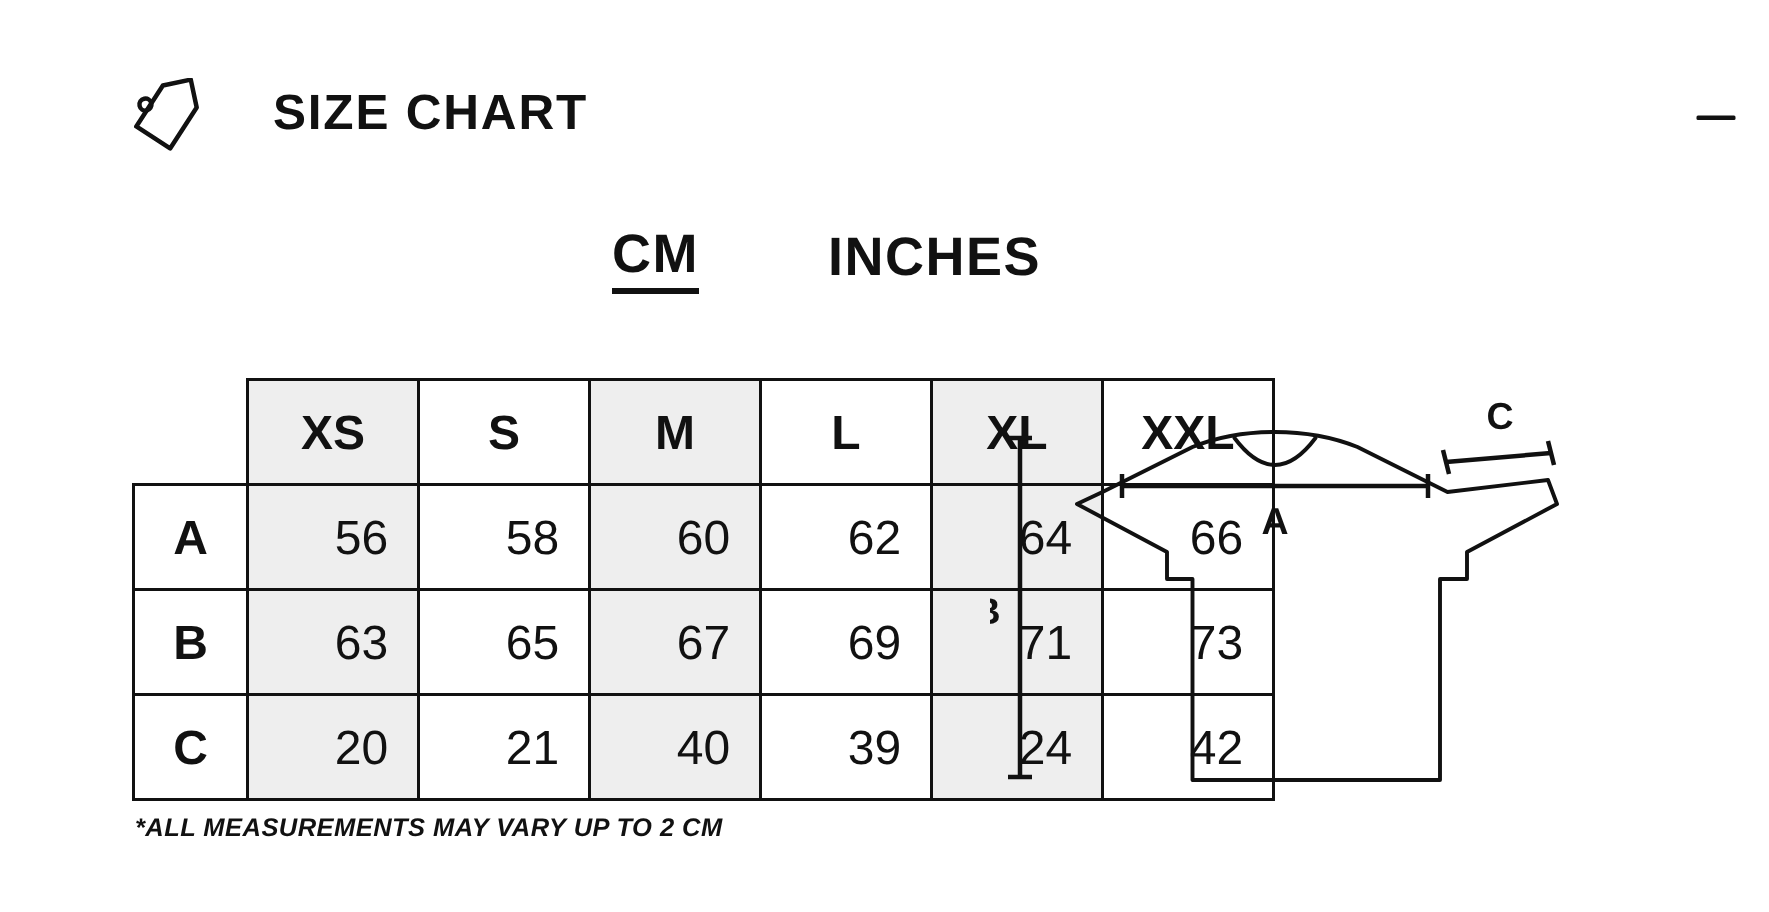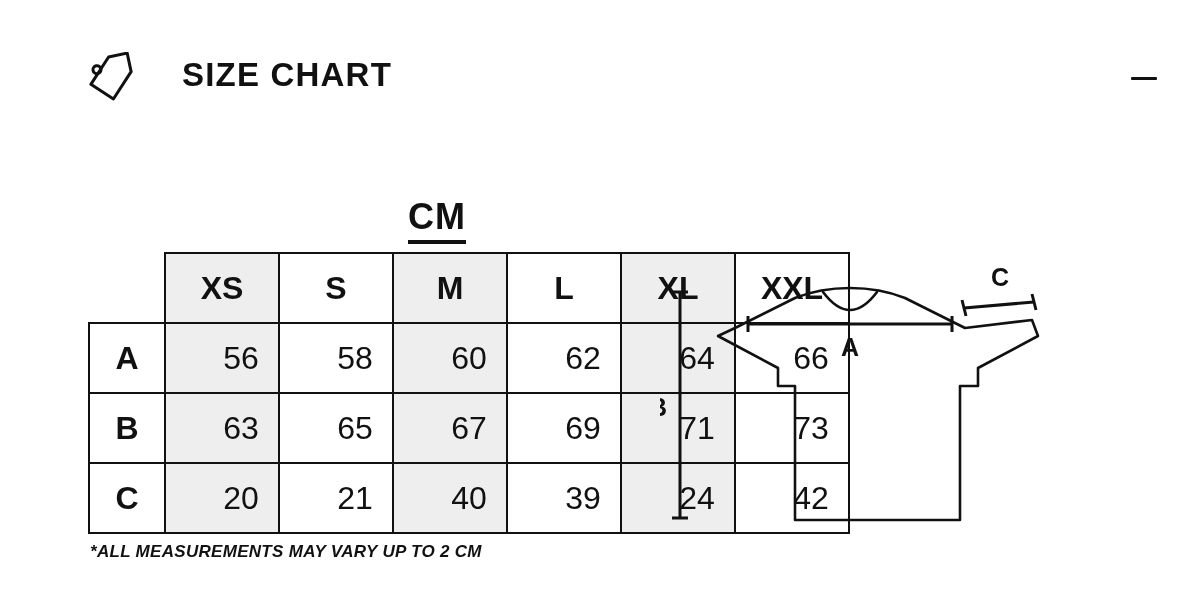--- a/index.html
+++ b/index.html
@@ -61,21 +61,20 @@
   }
 
   
   .units {
     position: absolute;
     top: 148px;
     left: 408px;
     display: flex;
     align-items: center;
     gap: 86px;
-    margin-top: 48px;
   }
   .unit {
     font-size: 36px;
     font-weight: bold;
     letter-spacing: 1px;
     color: #111111;
     cursor: pointer;
     padding-bottom: 2px;
   }
   .unit.active {
@@ -151,20 +150,21 @@
 
   <div class="page-title">SIZE CHART</div>
 
   <div class="minimize-btn">
     <span class="minimize-bar"></span>
   </div>
 </div>
 
 <div class="units">
   <span class="unit active">CM</span>
+  <span class="unit">INCHES</span>
 </div>
 
 <table class="size-table">
   <tbody>
       <tr>
     <td class="corner"></td>
     <td class="shaded">XS</td>
     <td>S</td>
     <td class="shaded">M</td>
     <td>L</td>

